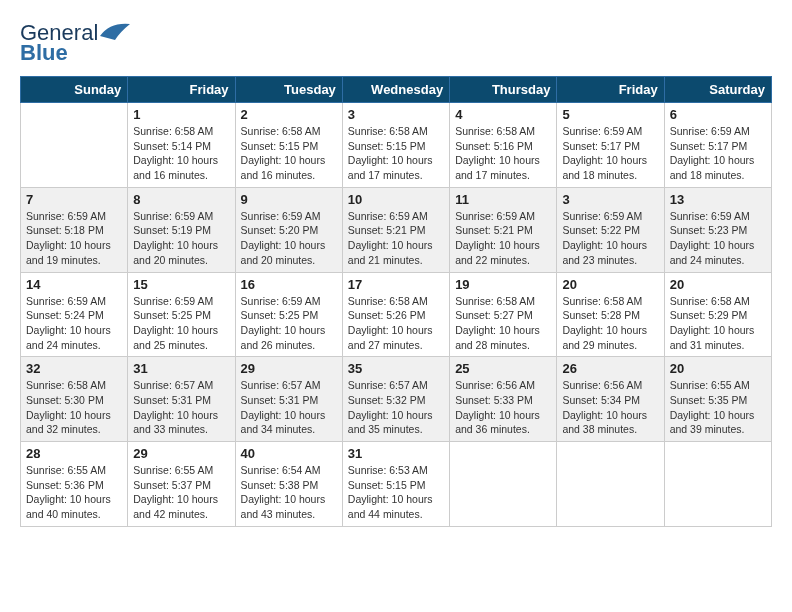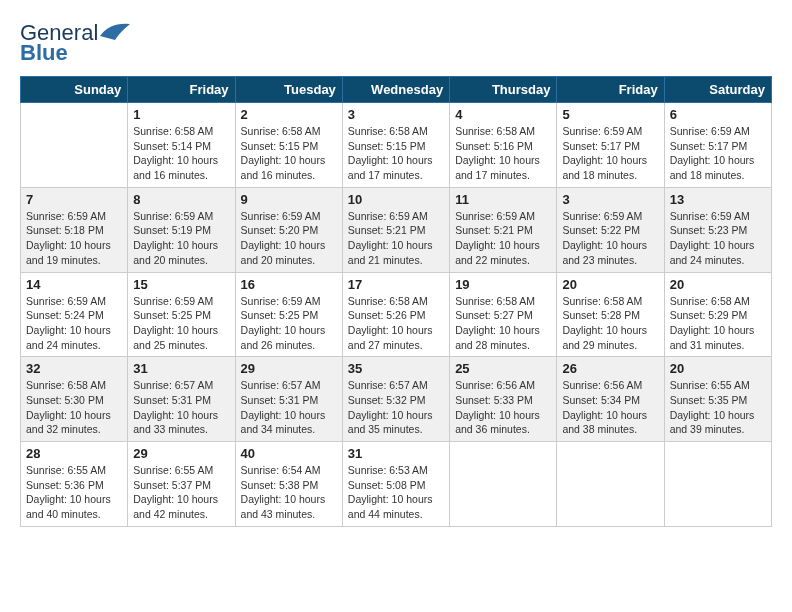--- a/index.html
+++ b/index.html
@@ -319,21 +319,21 @@
         <td class="row-stripe-light">
           <div class="day-number">40</div>
           <div class="day-info" style="white-space: pre-line;">Sunrise: 6:54 AM
 Sunset: 5:38 PM
 Daylight: 10 hours
 and 43 minutes.</div>
         </td>
         <td class="row-stripe-light">
           <div class="day-number">31</div>
           <div class="day-info" style="white-space: pre-line;">Sunrise: 6:53 AM
-Sunset: 5:08 PM
+Sunset: 5:15 PM
 Daylight: 10 hours
 and 44 minutes.</div>
         </td>
         <td class="row-stripe-light empty-cell"></td>
         <td class="row-stripe-light empty-cell"></td>
         <td class="row-stripe-light empty-cell"></td>
       </tr>
     </tbody>
 </table>
 

